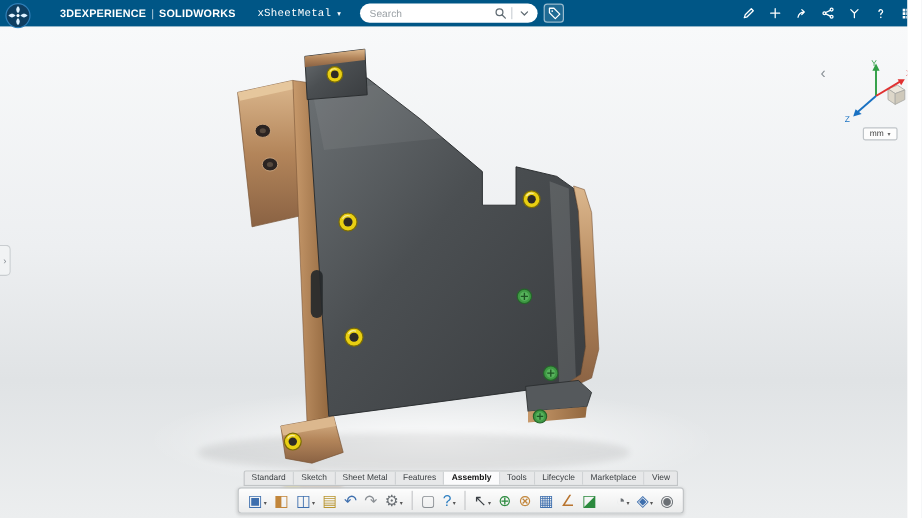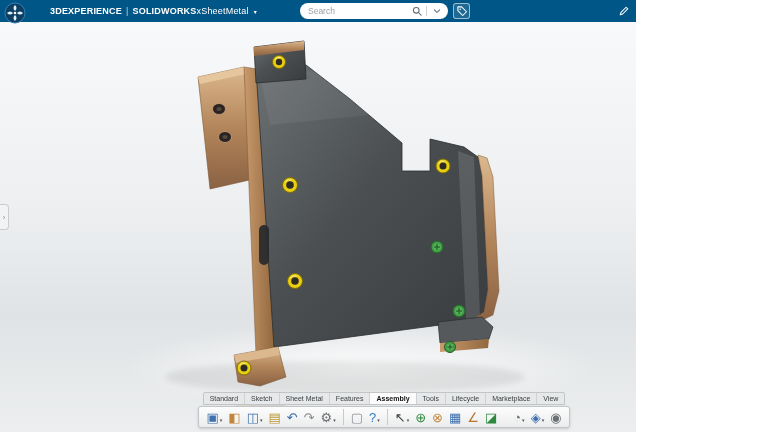--- a/index.html
+++ b/index.html
@@ -1,25 +1,25 @@
 <!DOCTYPE html>
 <html style="--topbar: #005686; --accent_yellow: #e9cf12; --accent_green: #3f9a44; --copper: #b3855a; --steel: #4b4f52;"><head>
 <meta charset="utf-8">
 <style>
   * { margin:0; padding:0; box-sizing:border-box; }
   html,body { width:768px; height:432px; overflow:hidden; font-family:"Liberation Sans", sans-serif; }
-  .app { position:relative; width:636px; height:432px; background:#e8eaec; overflow:hidden; }
+  .app { position:relative; width:756px; height:432px; background:#e8eaec; overflow:hidden; }
 
   
   .topbar { position:absolute; left:0; top:0; width:768px; height:22px; background:var(--topbar,#005686); z-index:30; }
   .compass { position:absolute; left:4px; top:2px; width:22px; height:22px; cursor:pointer; z-index:31; }
   .brand { position:absolute; left:50px; top:0; height:22px; display:flex; align-items:center; color:#fff; font-size:9px; letter-spacing:.2px; white-space:nowrap; }
   .brand .b { font-weight:bold; }
   .brand .sep { margin:0 4px; opacity:.7; font-weight:300; }
-  .brand .appname { margin-left:0; }
+  .brand .appname { margin-left:18px;font-family:Liberation Mono, monospace; }
   .brand .chev { margin-left:5px; font-size:6px; cursor:pointer; }
   .search-wrap { position:absolute; left:300px; top:3px; display:flex; align-items:center; gap:5px;justify-content:flex-end; }
   .searchbox { display:flex; align-items:center; width:148px; height:16px; background:#fff; border-radius:9px; padding:0 5px 0 8px; }
   .searchbox input { flex:1; border:0; outline:none; font-size:8.5px; color:#333; background:transparent; min-width:0; }
   .searchbox input::placeholder { color:#9aa0a5; }
   .sicon { color:#5f6a72; display:flex; cursor:pointer; }
   .sdivider { width:1px; height:10px; background:#ccd2d6; margin:0 4px 0 3px; }
   .schev { color:#5f6a72; display:flex; cursor:pointer; }
   .tagbtn { width:17px; height:16px; border:1px solid rgba(255,255,255,.55); background:rgba(255,255,255,.12); border-radius:3px; color:#fff; display:flex; align-items:center; justify-content:center; cursor:pointer; padding:0; }
   .topicons { position:absolute; right:6px; top:0; height:22px; display:flex; align-items:center; gap:10px; }

